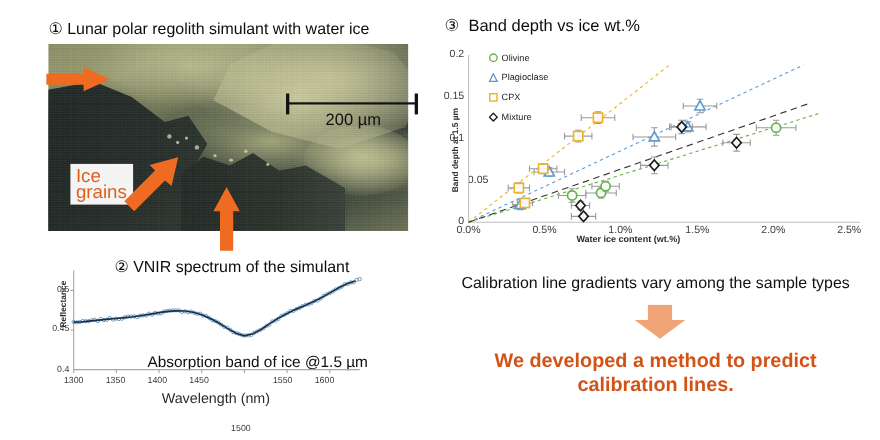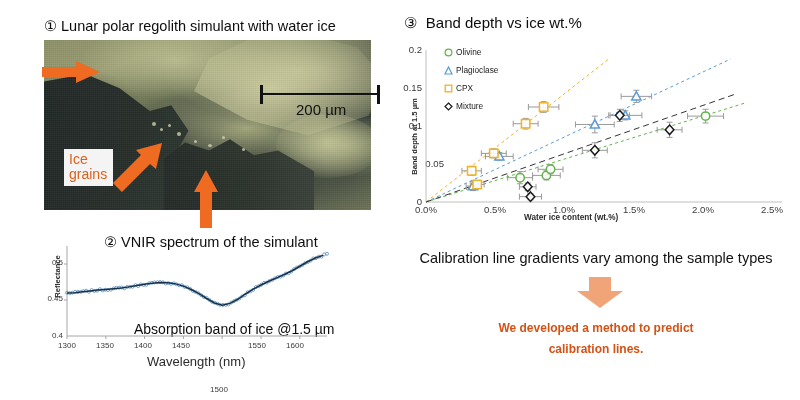--- a/index.html
+++ b/index.html
@@ -68,21 +68,21 @@
   .scalebar .line{position:absolute;left:0;top:0;width:100%;height:2.4px;background:#121212;}
   .scalebar .cap{position:absolute;top:-8px;width:2.6px;height:19px;background:#121212;}
   .scalebar .cap.l{left:0;} .scalebar .cap.r{right:0;}
   .scaletext{
     position:absolute;left:252px;top:61px;font-size:15px;color:#111;
     font-family:"Liberation Sans",sans-serif;white-space:nowrap;
   }
   
   .icelabel{
     position:absolute;left:20px;top:109px;background:#f4f4f4;
-    color:#dd5f1c;font-size:14px;line-height:15px;padding:3px 6px 4px 5px;
+    color:#dd5f1c;font-size:17px;line-height:15px;padding:3px 6px 4px 5px;
     font-family:"Liberation Sans",sans-serif;
   }
   
   .arrow{position:absolute;}
   .arrow svg{display:block;}
 
   
   #spec-panel{left:42px;top:232px;width:330px;height:135px;}
   #spec-title{position:absolute;left:62px;top:2px;font-size:14.5px;color:#0d0d0d;white-space:nowrap;}
   #spec-abs{position:absolute;left:92px;top:89px;font-size:14px;color:#0d0d0d;white-space:nowrap;}
@@ -112,21 +112,21 @@
   .legend-row{position:absolute;font-size:8.3px;color:#1b1b1b;white-space:nowrap;
               display:flex;align-items:center;gap:3px;}
 
   
   #calib-text{
     position:absolute;left:396px;top:250px;width:400px;text-align:center;
     font-size:14.5px;color:#111;
   }
   #conclusion{
     position:absolute;left:396px;top:318px;width:400px;text-align:center;
-    font-size:12px;font-weight:bold;color:#d35317;line-height:21px;
+    font-size:18px;font-weight:bold;color:#d35317;line-height:21px;
   }
   #down-arrow{position:absolute;left:561px;top:277px;}
 </style>
 </head>
 <body>
 
 <div class="ptitle" style="left:44px;top:18px;position:absolute;">
   <span class="circnum">①</span>
   <span>Lunar polar regolith simulant with water ice</span>
 </div>

